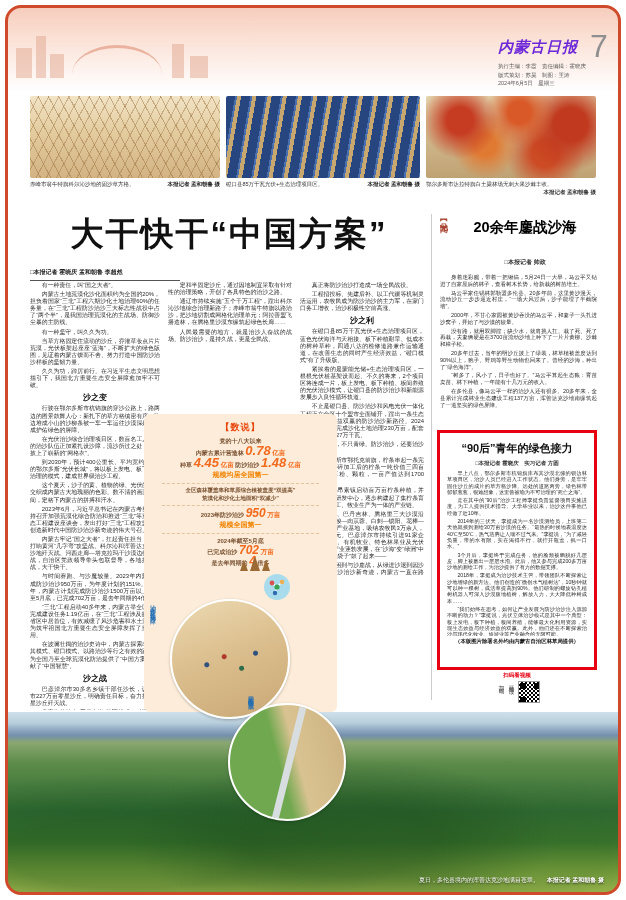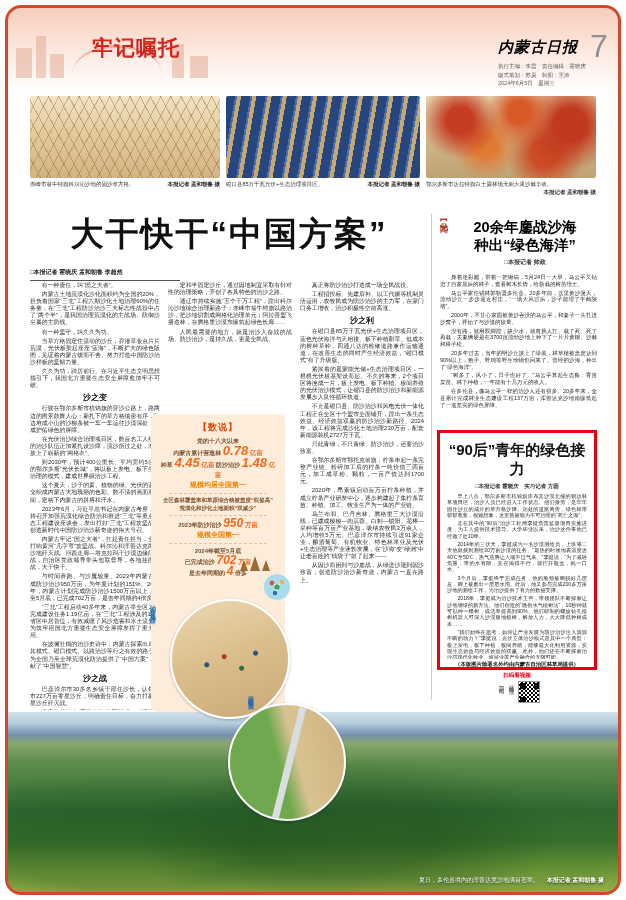--- a/index.html
+++ b/index.html
@@ -11,21 +11,21 @@
   
   .header-band{left:8px;top:8px;width:610px;height:84px;border-radius:12px 12px 0 0;
     background:linear-gradient(180deg,#f6cdbd 0%,#fbe3d8 40%,#ffffff 100%);overflow:hidden;z-index:1;}
   .skyline{left:12px;top:20px;width:230px;height:64px;opacity:.5;z-index:2;}
   .bld{position:absolute;bottom:6px;background:#e2a78f;}
   .arc{position:absolute;bottom:10px;left:60px;width:90px;height:26px;border-top:3px solid #d97f63;border-radius:50%/100% 100% 0 0;}
   .slogan{left:92px;top:34px;width:410px;height:50px;display:flex;align-items:baseline;z-index:3;white-space:nowrap;}
   .sl-a{font-size:21px;font-weight:900;color:#d2251c;letter-spacing:1px;}
   .sl-b{font-family:"DejaVu Serif",serif;font-style:italic;font-weight:700;font-size:27px;color:#c81f15;margin:0 10px 0 4px;letter-spacing:1px;}
   .masthead{left:498px;top:38px;z-index:3;font-family:"DejaVu Serif",serif;font-style:italic;
-    font-weight:900;font-size:15px;color:#000000;letter-spacing:1px;}
+    font-weight:900;font-size:15px;color:#6d28d9;letter-spacing:1px;}
   .pageno{left:590px;top:28px;z-index:3;font-size:32px;color:#909090;}
   .info{left:498px;top:62px;z-index:3;font-size:5.5px;color:#5c5c5c;line-height:8.5px;width:118px;}
   
   .ph{top:96px;height:82px;border-radius:2px;z-index:2;overflow:hidden;}
   .ph1{left:30px;width:190px;background:
       repeating-linear-gradient(62deg,rgba(150,108,56,.45) 0 1px,transparent 1px 9px),
       repeating-linear-gradient(-62deg,rgba(150,108,56,.4) 0 1px,transparent 1px 9px),
       linear-gradient(180deg,#f2e4c6 0%,#e3cb9e 45%,#d3b383 100%);}
   .ph2{left:226px;width:194px;background:
       repeating-linear-gradient(100deg,#27457f 0 9px,#4a6fae 9px 11px,#c9a86f 11px 15px),
@@ -47,21 +47,21 @@
   .byline{left:30px;top:268px;width:150px;font-size:6px;font-weight:bold;color:#222;
      border-bottom:1px solid #555;padding-bottom:3px;z-index:2;}
   .col{z-index:2;font-size:5.9px;line-height:7.1px;color:#2b2b2b;overflow:hidden;}
   .para{margin:0 0 2px 0;text-align:justify;text-indent:2em;}
   .col-subhead{font-weight:900;text-align:center;font-size:8px;color:#111;margin:5px 0 4px;}
   .col1{left:30px;top:282px;width:130px;height:428px;}
   .col2{left:168px;top:282px;width:124px;height:128px;}
   .col3{left:300px;top:282px;width:124px;height:424px;}
   .vrule{left:431px;top:214px;width:1px;height:486px;background:#ccc;z-index:1;}
   
-  .stats{left:151px;top:414px;width:134px;height:298px;background:#fcecd9;border-radius:6px;z-index:3;
+  .stats{left:144px;top:414px;width:193px;height:298px;background:#fcecd9;border-radius:6px;z-index:3;
      padding:16px;box-sizing:border-box;}
   .stats-inner{position:absolute;left:8px;right:8px;top:7px;text-align:center;color:#7a5232;}
   .st-head{color:#e8440a;font-weight:900;font-size:9px;margin-bottom:3px;letter-spacing:1px;}
   .st-line{font-size:6px;font-weight:bold;line-height:9px;}
   .st-sm{font-size:5.5px;font-weight:bold;line-height:7.5px;}
   .st-num{font-size:13px;font-weight:900;color:#f26a1d;font-style:italic;letter-spacing:0;}
   .st-num2{font-size:12px;font-weight:900;color:#f26a1d;font-style:italic;}
   .st-unit{font-size:6.5px;font-weight:900;color:#f26a1d;}
   .st-orange{color:#f08300;font-weight:900;font-size:7px;line-height:10px;}
   .st-div{border-top:1px dashed #e3c39b;margin:3px 10px;}
@@ -85,21 +85,21 @@
   .ccap1{left:148px;top:600px;height:95px;}
   .ccap2{left:246px;top:690px;height:82px;}
   
   .rail-label{left:437px;top:216px;height:60px;font-size:8px;font-weight:bold;color:#a8432f;z-index:2;letter-spacing:1px;}
   .rail-title{left:452px;top:218px;width:146px;text-align:center;font-size:14.5px;font-weight:900;color:#000000;line-height:18px;z-index:2;}
   .rail-byline{left:452px;top:258px;width:146px;text-align:center;font-size:6px;font-weight:bold;color:#333;z-index:2;}
   .rail-body{left:440px;top:274px;width:157px;height:150px;font-size:5.5px;line-height:6.8px;color:#2b2b2b;overflow:hidden;z-index:2;}
   
   .feature{left:437px;top:430px;width:160px;height:240px;border:3px solid #e60012;background:#fff;
      box-sizing:border-box;z-index:4;padding:5px 7px;}
-  .ft-title{text-align:center;font-size:15px;font-weight:900;color:#111;margin-top:3px;}
+  .ft-title{text-align:center;font-size:11px;font-weight:900;color:#111;margin-top:3px;}
   .ft-byline{text-align:center;font-size:5.5px;font-weight:bold;color:#333;margin:4px 0 3px;}
   .ft-body{height:166px;overflow:hidden;font-size:5.2px;line-height:6.3px;color:#2b2b2b;}
   .ft-credit{text-align:center;font-size:5.4px;font-weight:900;color:#111;margin-top:2px;}
   
   .qr-note{left:437px;top:672px;width:160px;text-align:center;font-size:5.5px;font-weight:bold;color:#e60012;z-index:10;}
   .qr-row{left:498px;top:681px;display:flex;gap:3px;align-items:flex-start;z-index:10;}
   .qr-label{font-size:5.5px;color:#555;line-height:7px;height:28px;letter-spacing:1px;}
   .qr{width:22px;height:22px;background:
      linear-gradient(#000,#000) 1px 1px/6px 6px no-repeat,
      linear-gradient(#000,#000) 15px 1px/6px 6px no-repeat,
@@ -123,21 +123,20 @@
 <div class="abs header-band"></div>
 <div class="abs skyline">
   <div class="bld" style="left:4px;width:16px;height:30px;"></div>
   <div class="bld" style="left:24px;width:10px;height:42px;"></div>
   <div class="bld" style="left:38px;width:14px;height:24px;"></div>
   <div class="bld" style="left:160px;width:12px;height:34px;"></div>
   <div class="bld" style="left:178px;width:18px;height:22px;"></div>
   <div class="arc"></div>
 </div>
 <div class="abs slogan">
-  <span class="sl-a">牢记嘱托</span>
 </div>
 <div class="abs masthead">内蒙古日报</div>
 <div class="abs pageno">7</div>
 <div class="abs info">
   <div>执行主编：李霞　责任编辑：霍晓庆</div>
   <div>版式策划：苏昊　制图：王涛</div>
   <div>2024年6月5日　星期三</div>
 </div>
 
 <div class="abs ph ph1"></div>
@@ -261,21 +260,20 @@
 <div class="abs v-text circ-cap ccap1">治沙人在沙丘上扎设草方格沙障。</div>
 <div class="abs circ circ1"></div>
 <div class="abs v-text circ-cap ccap2">穿沙公路两侧绿意盎然。</div>
 <div class="abs circ circ2">
   <div class="road"></div>
 </div>
 
 <div class="abs v-text rail-label">【见闻】</div>
 <div class="abs rail-title">
   <div>20余年鏖战沙海</div>
-  <div>种出“绿色海洋”</div>
 </div>
 <div class="abs rail-byline">□本报记者 帅政</div>
 <div class="abs rail-body">
     <p class="para">身着迷彩服，带着一把锹镐，5月24日一大早，马云平又钻进了自家屋后的林子，查看树木长势，给新栽的树苗培土。</p>
     <p class="para">马云平家住锡林郭勒盟多伦县。20多年前，这里黄沙漫天，流动沙丘一步步逼近村庄，“一场大风过后，沙子能埋了半截院墙”。</p>
     <p class="para">2000年，不甘心家园被黄沙吞没的马云平，和妻子一头扎进沙窝子，开始了与沙漠的较量。</p>
     <p class="para">没有路，就用双脚蹚；缺少水，就肩挑人扛。栽了死、死了再栽，夫妻俩硬是在3700亩流动沙地上种下了一片片黄柳、沙棘和樟子松。</p>
     <p class="para">20多年过去，当年的明沙丘披上了绿装，林草植被盖度达到90%以上，狍子、野鸡等野生动物也回来了。曾经的沙海，种出了“绿色海洋”。</p>
     <p class="para">“树多了，风小了，日子也好了。”马云平算起生态账：育苗卖苗、林下种植，一年能有十几万元的收入。</p>
     <p class="para">在多伦县，像马云平一样的治沙人还有很多。20多年来，全县累计完成林业生态建设工程137万亩，浑善达克沙地南缘筑起了一道坚实的绿色屏障。</p>

